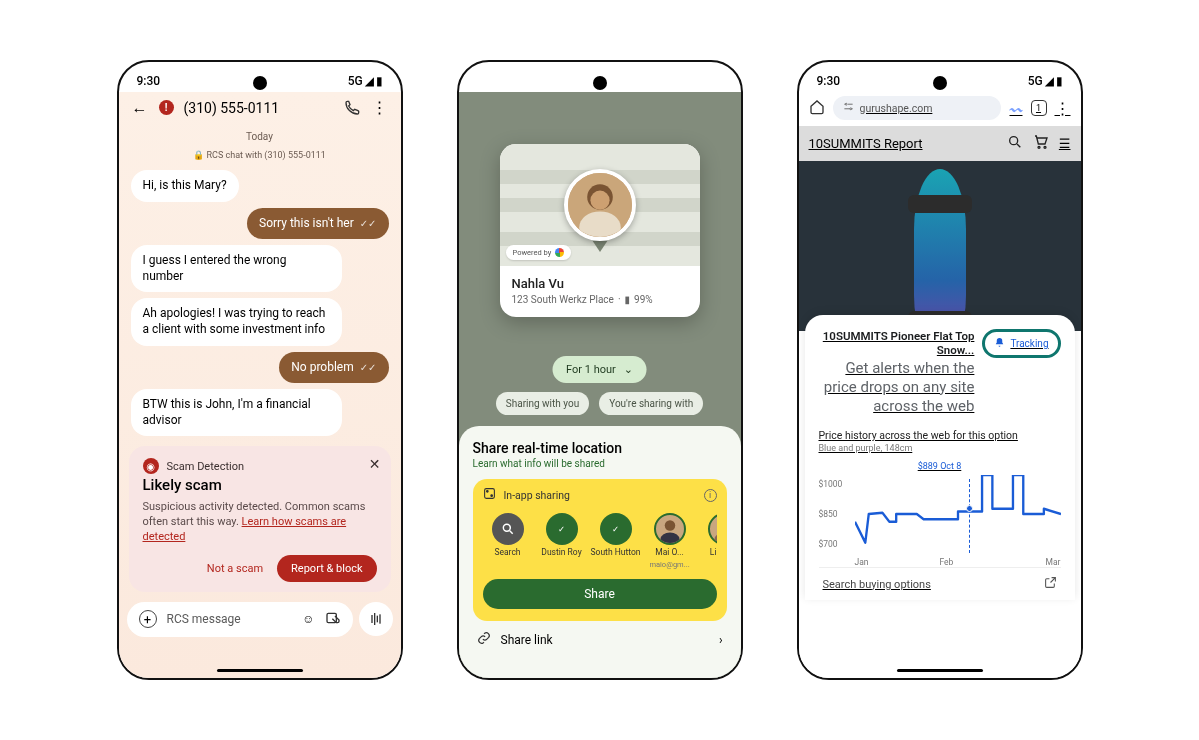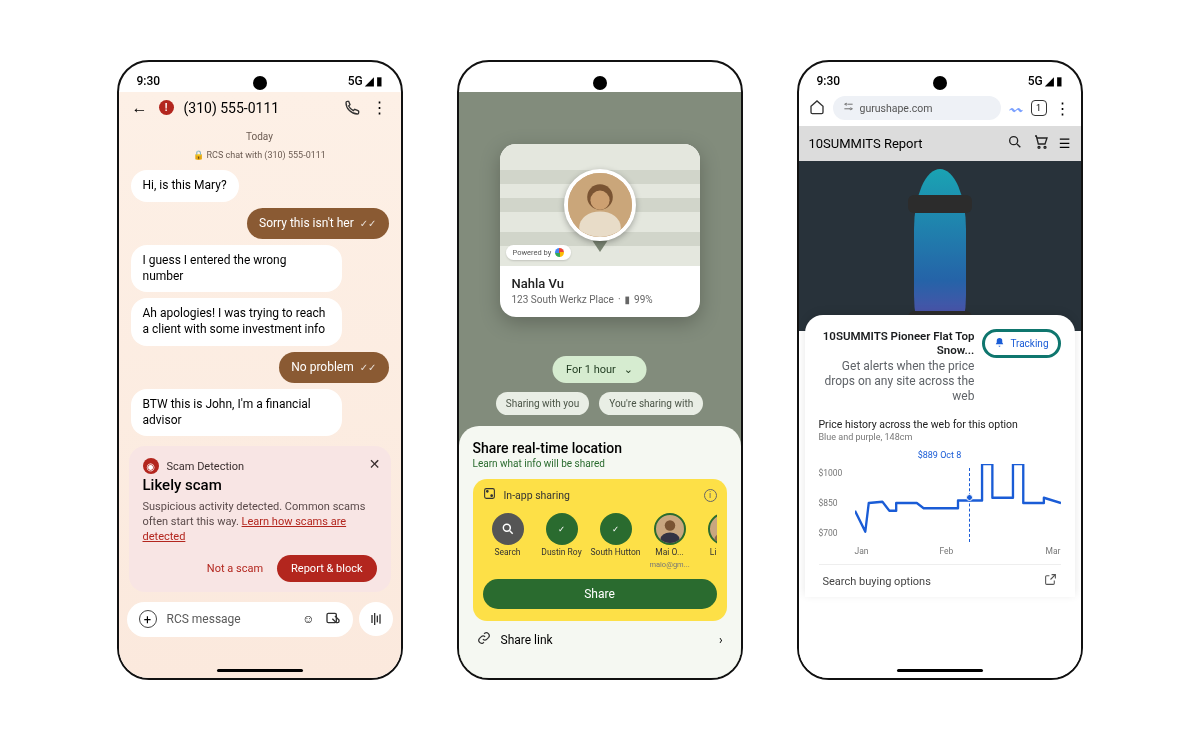--- a/index.html
+++ b/index.html
@@ -92,54 +92,54 @@
   .contacts-row { display:flex; gap:4px; margin-top:10px; overflow:hidden;}
   .contact { flex:0 0 50px; display:flex; flex-direction:column; align-items:center; gap:3px; font-size:8.5px; color:#333;text-align:center;line-height:1.1;}
   .contact .circ { width:32px;height:32px;border-radius:50%;background:#555;display:flex;align-items:center;justify-content:center;color:#fff;}
   .contact .circ.sel { background:#2a6b2f; }
   .contact .circ.img { border:2px solid #2a6b2f; background:#c9a67f; overflow:hidden;}
   .contact .sub2{ font-size:7.5px; color:#777;}
   .sharebtn { background:#2a6b2f; color:#fff; text-align:center; padding:8px; border-radius:20px; font-size:12px; margin-top:10px;}
   .linkrow { display:flex; align-items:center; gap:10px; font-size:12px; padding:10px 4px 0; }
   .linkrow .chev { margin-left:auto; }
   
-  .p3 .phone-content { background:#fff; }
+  .p3 .phone-content { background:#fff;text-decoration:underline; }
   .omnibar { display:flex; align-items:center; gap:8px; padding:4px 10px 6px; }
   .omnibar .home { font-size:14px; }
   .omnibar .url { flex:1; background:#eef1f6; border-radius:16px; padding:5px 10px; font-size:10.5px; color:#555; display:flex;align-items:center;gap:6px;}
   .omnibar .tabbox { width:16px;height:16px;border:1.5px solid #333;border-radius:4px;font-size:9px;display:flex;align-items:center;justify-content:center;}
   .omnibar .squiggle { color:#7aa0ff; font-size:13px; }
   .storebar { background:#dcdcdc; display:flex; align-items:center; padding:8px 10px; gap:10px; font-size:13px;}
   .storebar .sname{ flex:1;}
   .hero { height:170px; background:#28323a; position:relative; display:flex; justify-content:center; padding-top:8px;}
   .board { width:52px; height:186px; position:relative;}
   .board .deck { width:100%;height:100%;background:linear-gradient(180deg,#1aa3b3,#2563a8 60%,#7a3fa8);border-radius:26px / 60px;position:relative;}
   .board .bind { position:absolute; left:-6px;right:-6px; height:18px; background:#2c2c2c; border-radius:6px;}
   .board .bind.b1{ top:26px;} .board .bind.b2{ bottom:26px;}
   .pricecard {
     position:relative; margin:-16px 6px 0; background:#fff; border-radius:18px 18px 0 0; box-shadow:0 -2px 8px rgba(0,0,0,.1);
     padding:14px 14px 8px;
   }
   .pc-top { display:flex; gap:8px; }
   .pc-top .txt{ flex:1;text-align:right; }
   .pc-title { font-size:11.5px; font-weight:600; color:#1a1c1e;}
-  .pc-sub { font-size:12px; color:#5f6368; margin-top:2px; line-height:1.25;}
+  .pc-sub { font-size:15px; color:#5f6368; margin-top:2px; line-height:1.25;}
   .track-chip { border:3px solid #0f766e; border-radius:18px; padding:5px 9px; font-size:10px; color:#1a5cd6; display:flex;align-items:center;gap:5px; align-self:flex-start;}
   .ph-title { font-size:10.5px; margin-top:14px; color:#222;}
   .ph-sub { font-size:9px; color:#777; margin-top:1px;}
   .callout { text-align:center; font-size:9px; color:#1a5cd6; margin-top:8px;}
   .chart { position:relative; height:92px; margin-top:4px; }
   .chart .ylabel { position:absolute; left:0; font-size:8.5px; color:#777;}
   .chart .y1{top:4px;} .chart .y2{top:34px;} .chart .y3{top:64px;}
   .chart svg { position:absolute; left:36px; right:0; top:0; bottom:14px; width:calc(100% - 36px); height:78px;}
   .chart .xlabel { position:absolute; bottom:0; font-size:8.5px; color:#777;}
   .chart .x1{left:36px;} .chart .x2{left:50%;} .chart .x3{right:0;}
   .chart .vline { position:absolute; left:62%; top:4px; bottom:14px; border-left:1.5px dashed #1a5cd6;}
   .chart .dot { position:absolute; width:7px;height:7px;background:#1a5cd6;border-radius:50%;border:1.5px solid #fff; left:calc(62% - 3px); top:30px;}
-  .sbo { display:flex; align-items:center; justify-content:space-between; padding:8px 4px 0; font-size:11px; color:#444; border-top:1px solid #eee; margin-top:8px;}
+  .sbo { display:flex; align-items:center; justify-content:space-between; padding:8px 4px 0; font-size:11px; color:#444; border-top:1px solid #eee; margin-top:0;}
   .sbo .ext { font-size:12px; color:#666; }
   
   .svgicon { width:16px;height:16px; }
 </style>
 </head>
 <body>
 
 <div class="phone p1">
   <div class="camera"></div>
   <div class="statusbar">

